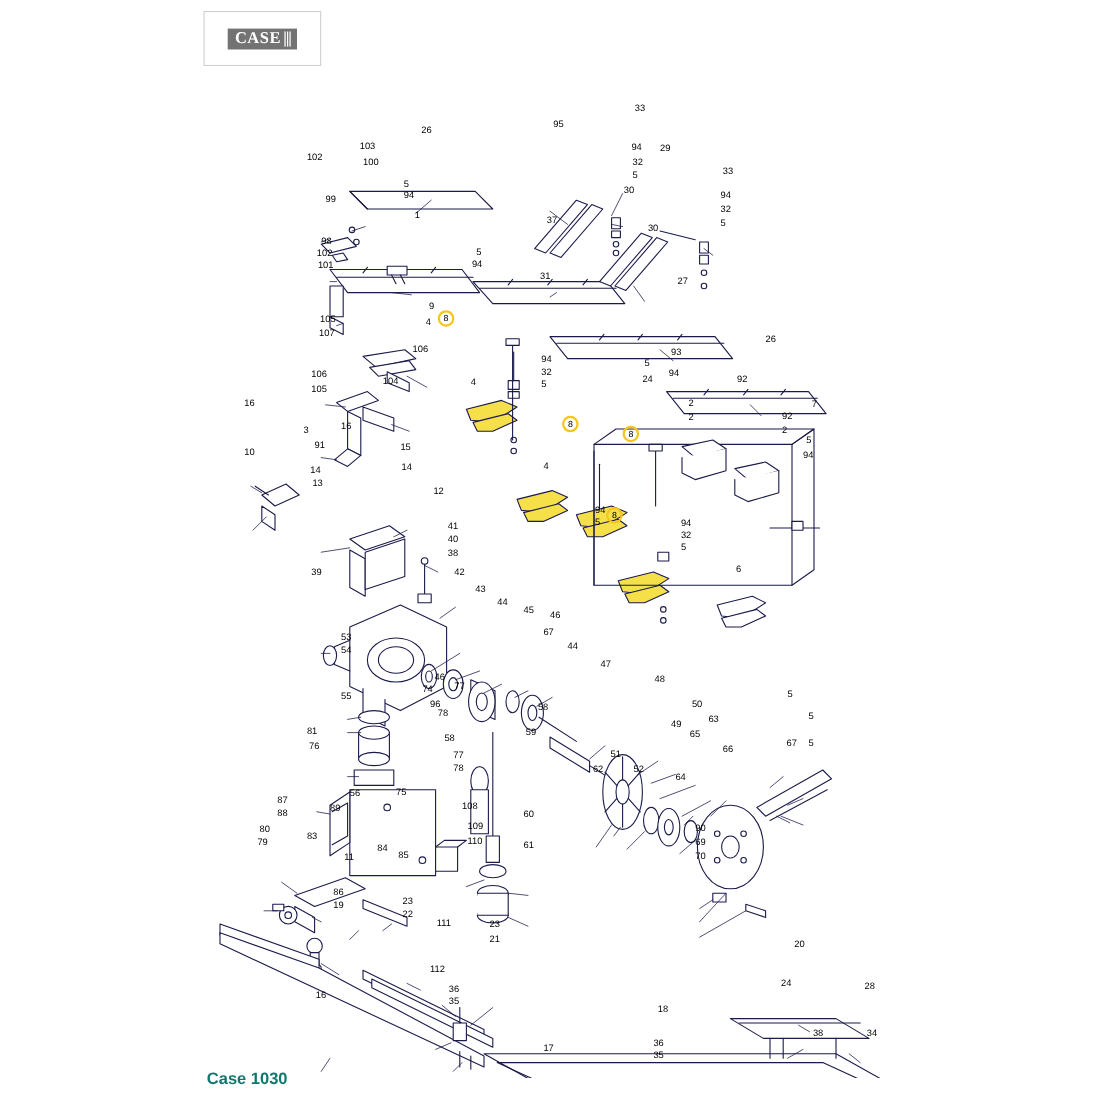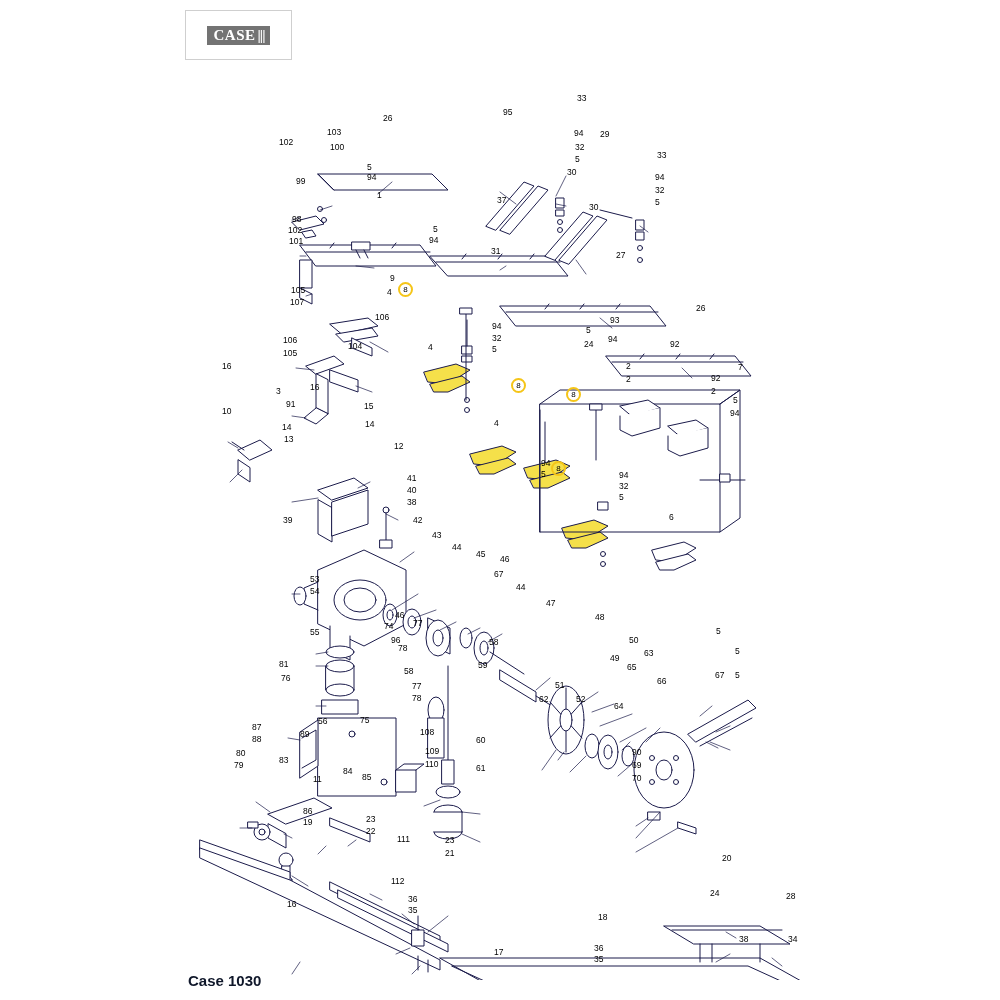--- a/index.html
+++ b/index.html
@@ -67,21 +67,21 @@
     color: #111111;
     white-space: nowrap;
   }
   
   .footer-model {
     position: absolute;
     left: 188px;
     top: 972px;
     font-size: 15px;
     font-weight: bold;
-    color: #0f172a;
+    color: #0f766e;
   }
   
   #diagram {
     position: absolute;
     left: 0;
     top: 70px;
     width: 1000px;
     height: 910px;
   }
   #diagram svg {

